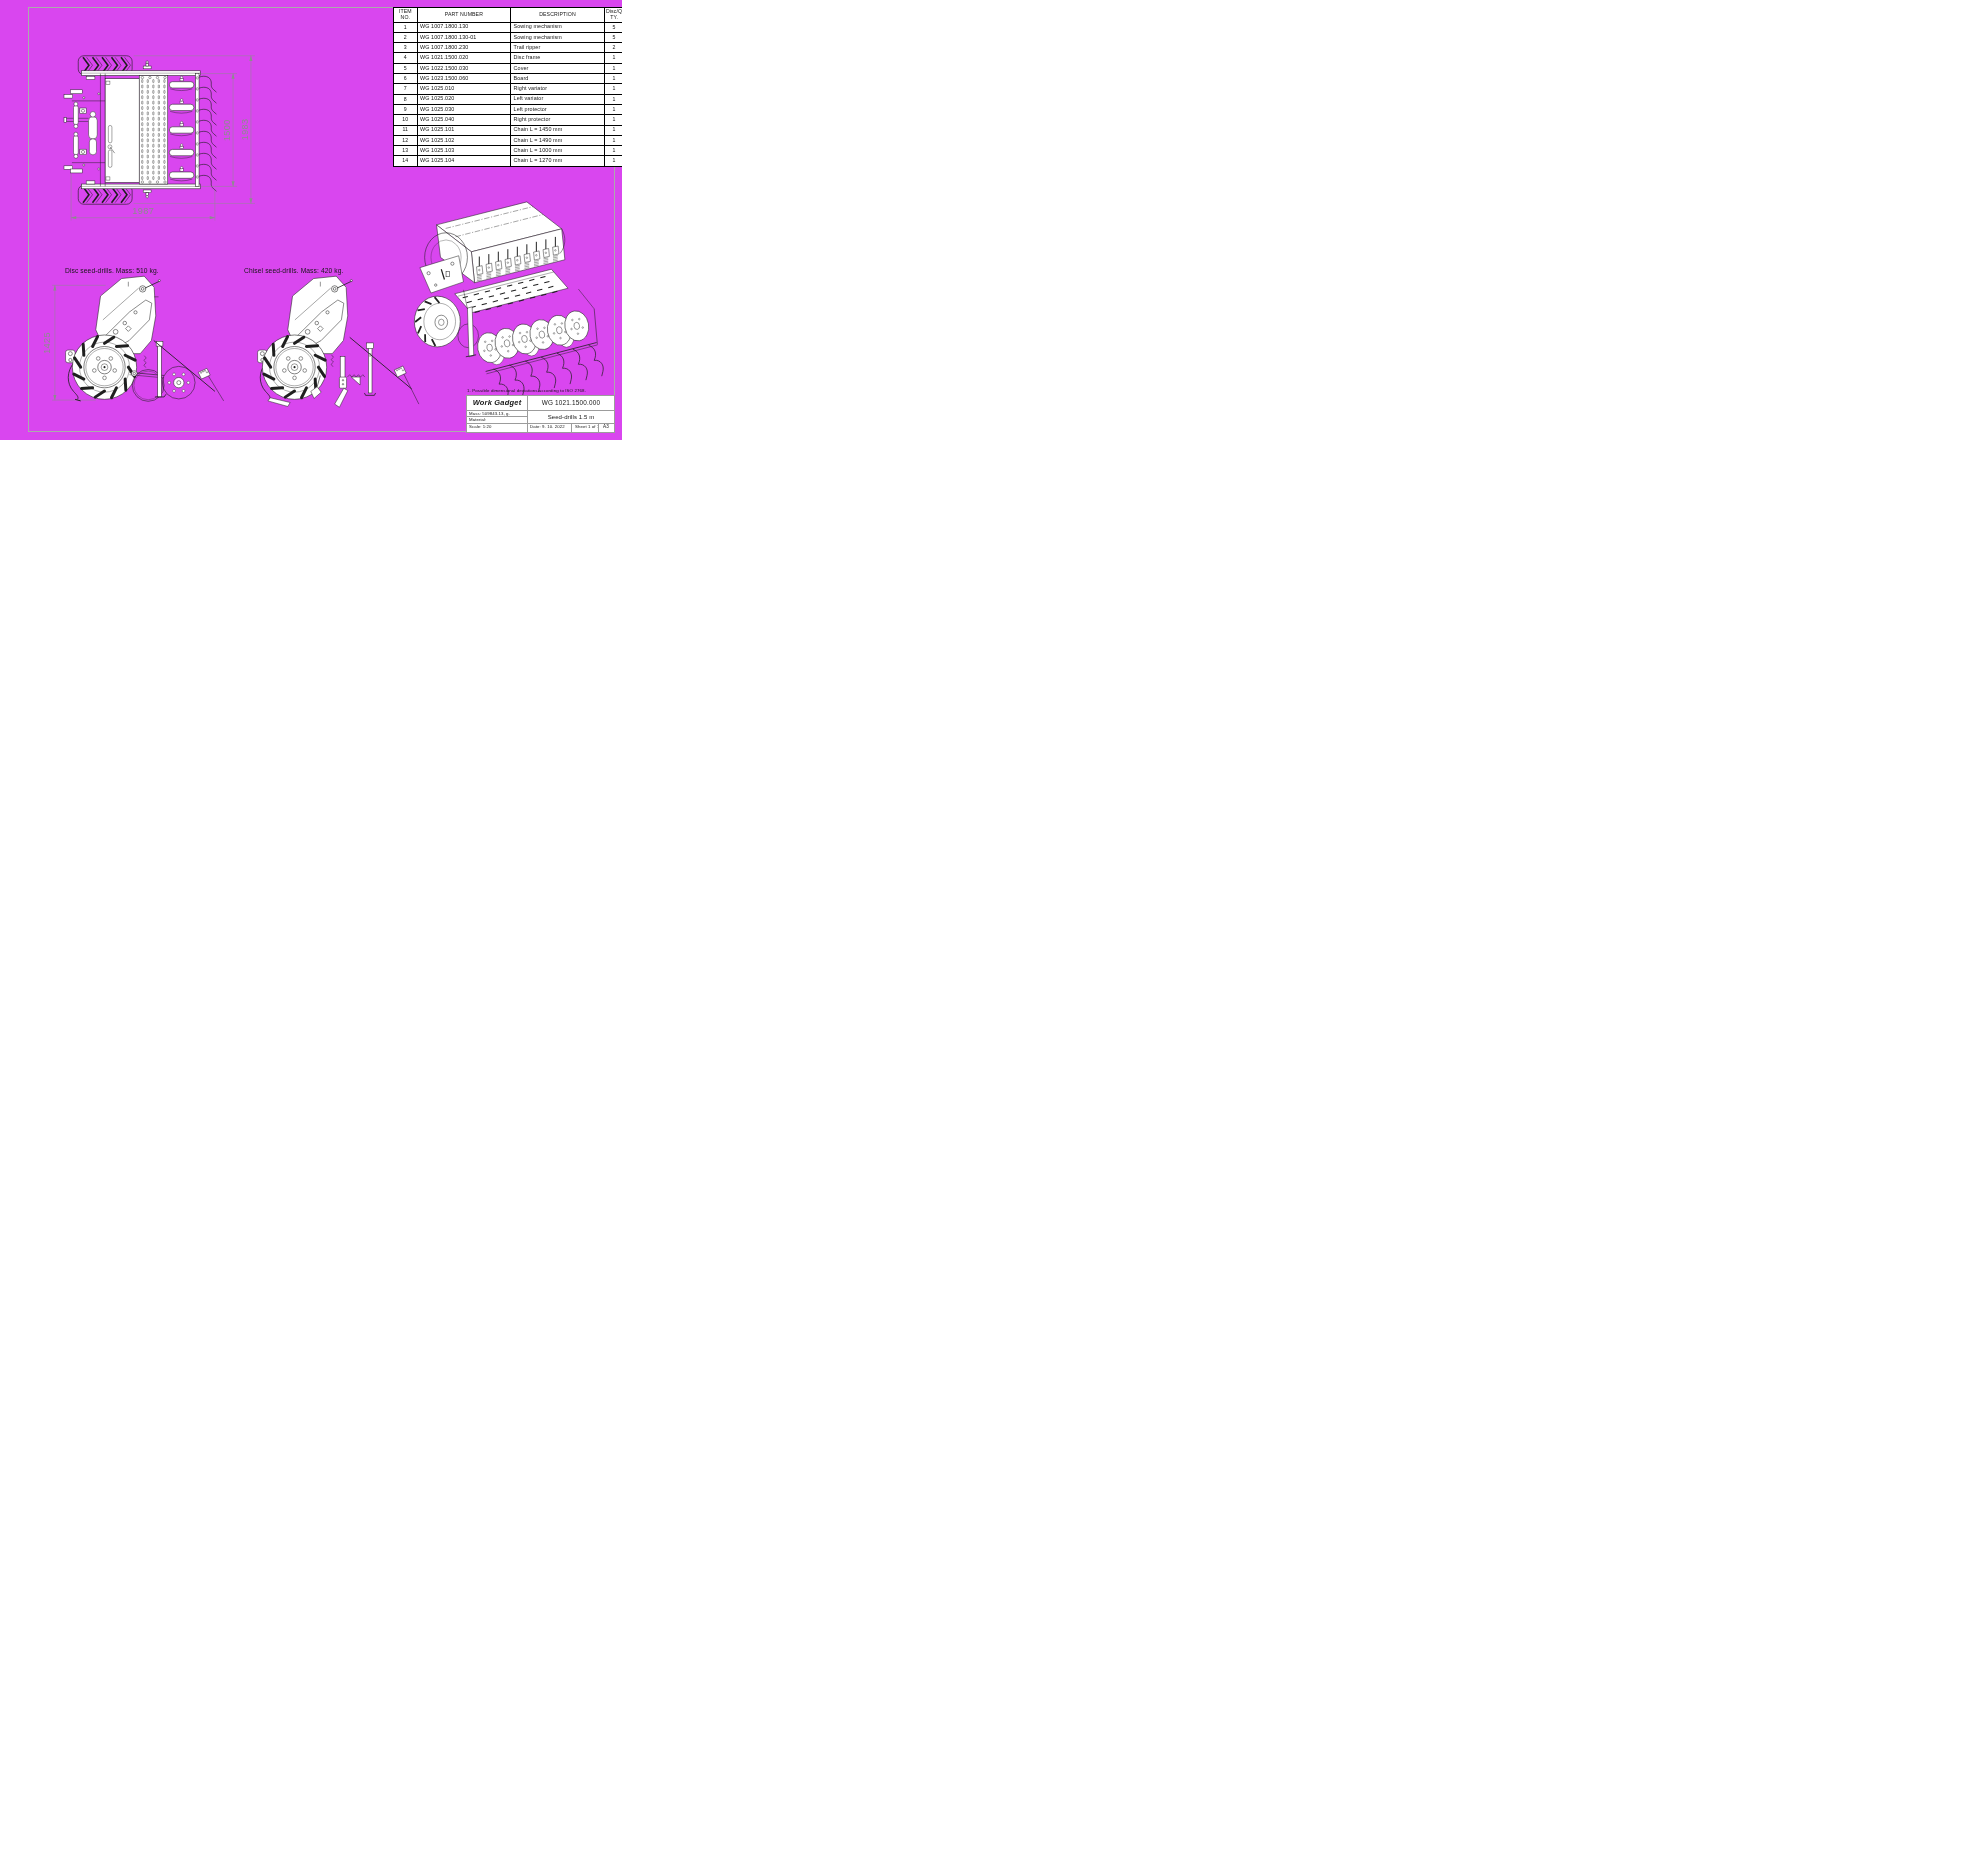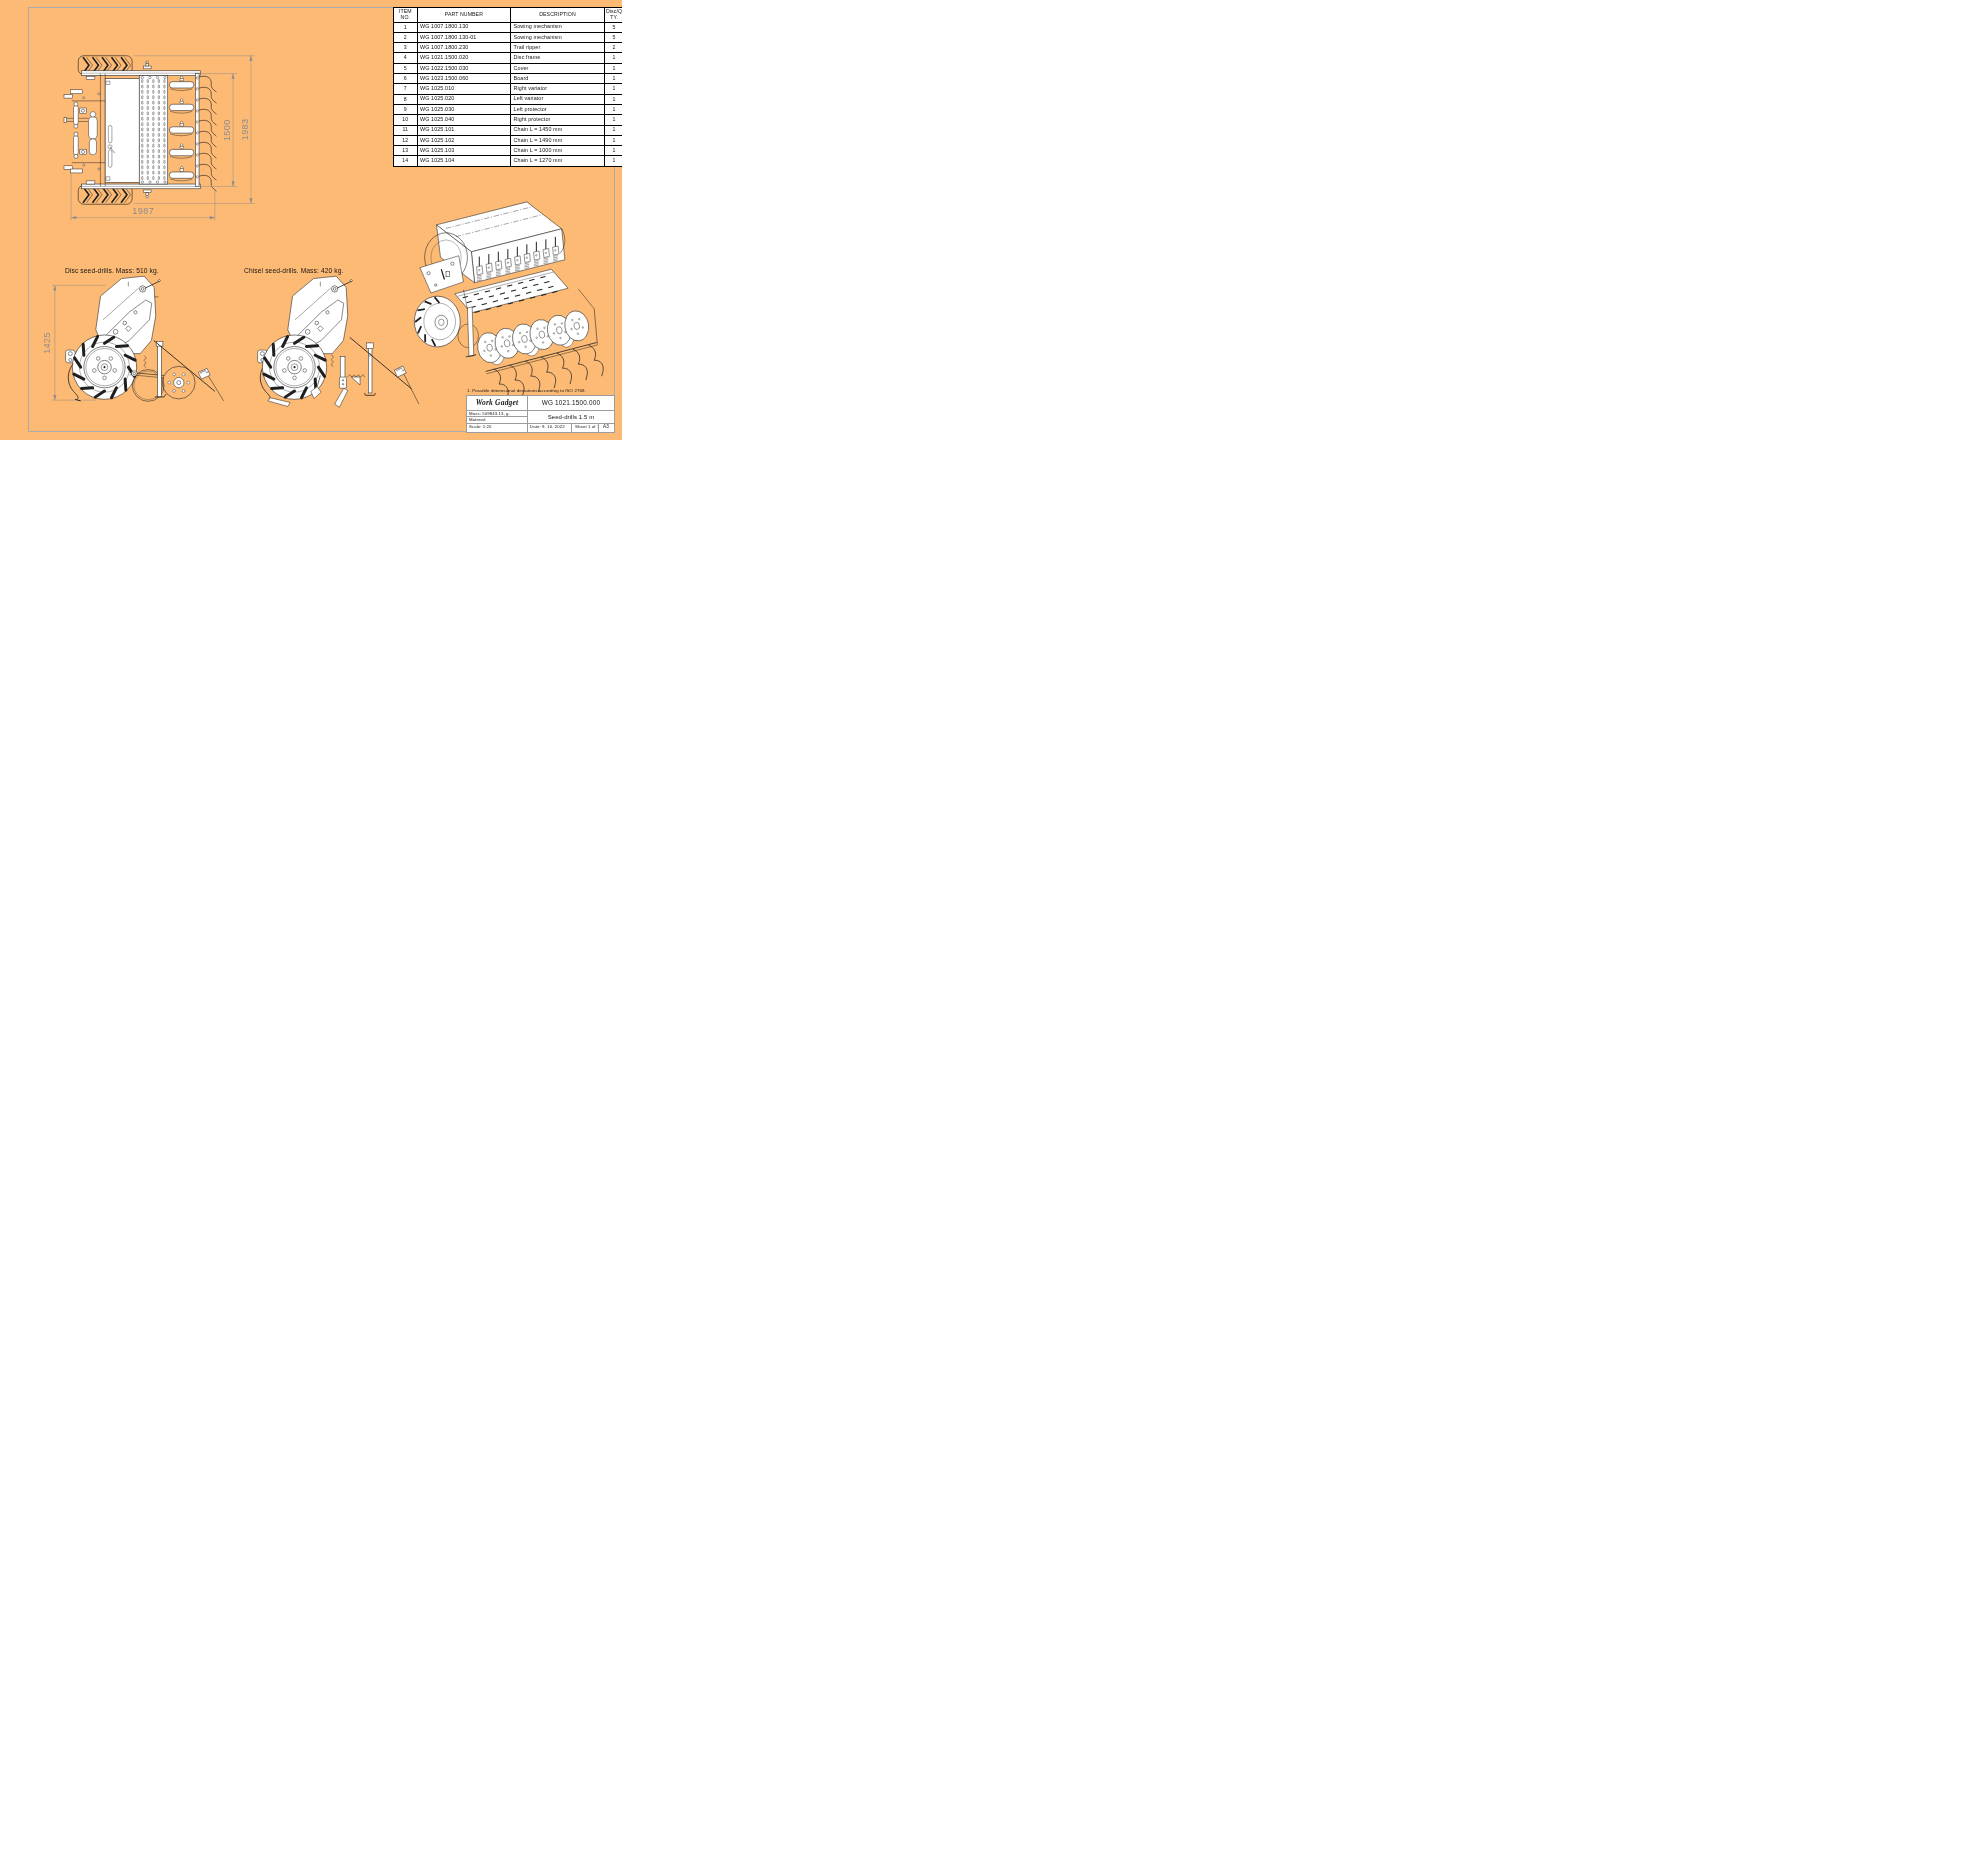--- a/index.html
+++ b/index.html
@@ -1,21 +1,21 @@
 <!DOCTYPE html>
 <html style="--line: #1f1f1f; --dim: #8c8c8c; --frame: #ababab; --table-border: #000000; --text: #161616; --tb-border: #9c9c9c;font-size:6.4px"><head>
 <meta charset="utf-8">
 <style>
   :root{
     --line:#1f1f1f; --dim:#8c8c8c; --frame:#ababab;
     --table-border:#000000; --text:#161616; --tb-border:#9c9c9c;
   }
   html,body{margin:0;padding:0;background:#ffffff;}
   #sheet{
-    position:relative; width:622px; height:440px; background:#fdba74;
+    position:relative; width:622px; height:440px; background:#d946ef;
     font-family:"Liberation Sans", sans-serif; color:var(--text);
     letter-spacing:0.1px; overflow:hidden;
   }
   #frame{
     position:absolute; left:28px; top:7.1px; width:587px; height:425px;
     border:1.2px solid var(--frame); box-sizing:border-box;
   }
   
   #parts-table{
     position:absolute; left:393px; top:7.1px; width:222px;
@@ -38,21 +38,21 @@
   .caption{position:absolute; font-size:6.7px; white-space:nowrap;}
   #note{position:absolute; left:467px; top:388px; font-size:4.4px; white-space:nowrap;}
   
   #title-block{
     position:absolute; left:466px; top:395px; width:149px; height:38px;
     border:1px solid var(--tb-border); box-sizing:border-box; background:#fff;
   }
   #title-block .tcell{position:absolute; box-sizing:border-box; overflow:hidden; white-space:nowrap;}
   .b-r{border-right:0.8px solid var(--tb-border);}
   .b-b{border-bottom:0.8px solid var(--tb-border);}
-  .c-wg   {left:0;   top:0;    width:61px; height:14.7px; font-family:Liberation Serif, serif; font-style:italic; font-weight:bold; font-size:7.5px; text-align:center; line-height:13.5px; letter-spacing:0.2px;}
+  .c-wg   {left:0;   top:0;    width:61px; height:14.7px; font-family:Liberation Sans, sans-serif; font-style:italic; font-weight:bold; font-size:7.5px; text-align:center; line-height:13.5px; letter-spacing:0.2px;}
   .c-num  {left:61px;top:0;   width:86px; height:14.7px; font-size:6.4px; text-align:center; line-height:13.5px; letter-spacing:0.2px;}
   .c-mass {left:0;   top:14.7px; width:61px; height:6.7px; font-size:4.3px; padding-left:2px; line-height:6px;}
   .c-mat  {left:0;   top:21.4px; width:61px; height:6.7px; font-size:4.3px; padding-left:2px; line-height:6px;}
   .c-title{left:61px;top:14.7px; width:86px; height:13.5px; font-size:6px; text-align:center; line-height:12.3px;}
   .c-scale{left:0;   top:28px; width:61px; height:7.5px; font-size:4.3px; padding-left:2px; line-height:6.7px;}
   .c-date {left:61px;top:28px; width:44px; height:7.5px; font-size:4.3px; padding-left:2px; line-height:6.7px;}
   .c-sheet{left:106px;top:28px; width:26px;  height:7.5px; font-size:4.3px; padding-left:2px; line-height:6.7px;}
   .c-a3   {left:131px;top:28px; width:16px;  height:7.5px; font-size:4.6px; text-align:center; line-height:6.7px;}
   
   svg{position:absolute; overflow:visible;}

